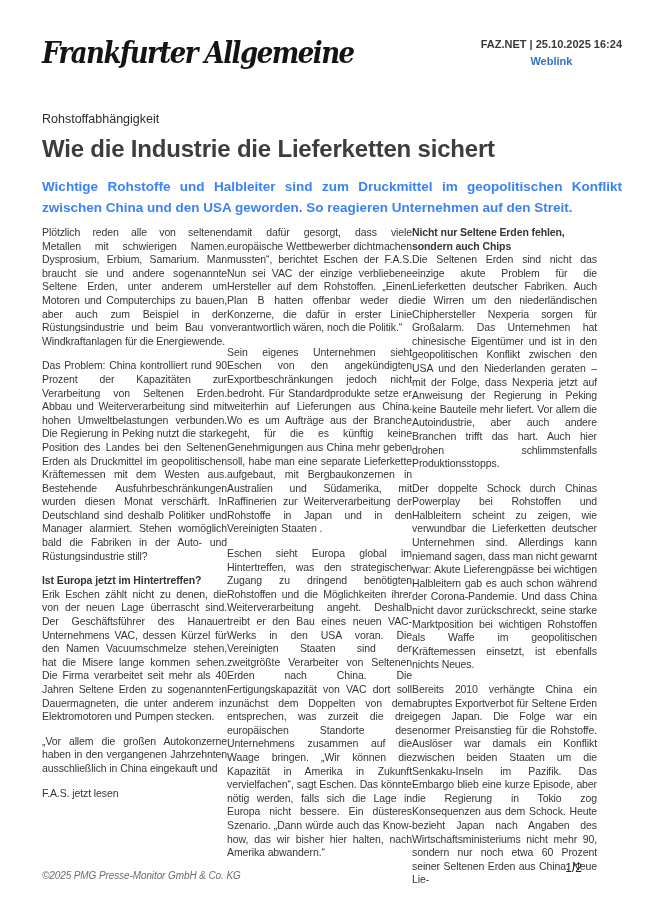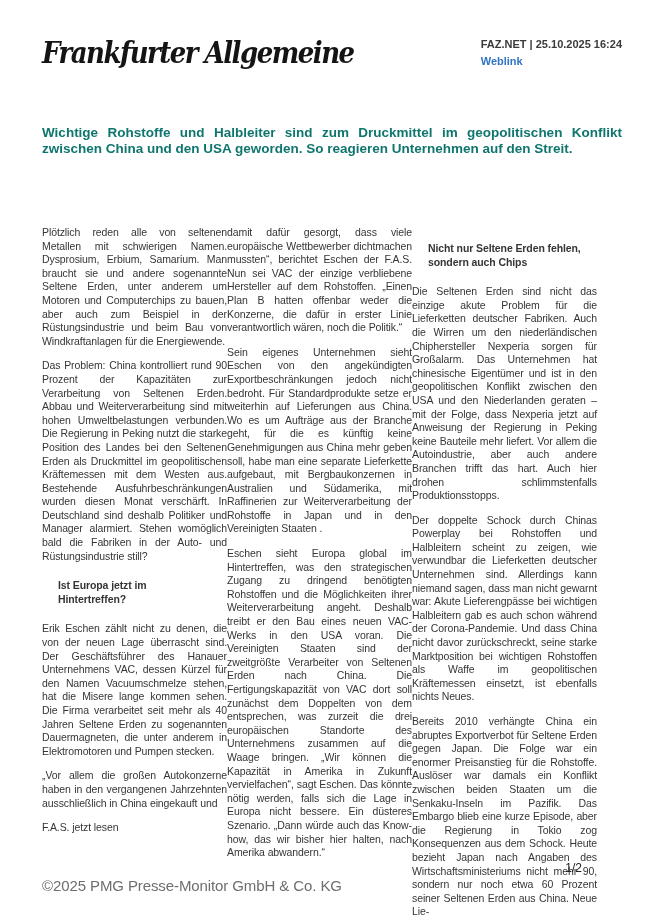--- a/index.html
+++ b/index.html
@@ -20,62 +20,62 @@
   }
   .logo {
     font-family:"DejaVu Serif", serif;
     font-style:italic; font-weight:bold;
     font-size:26px; letter-spacing:-1.5px;
     color:#141414;
     transform:scaleY(1.12);
     transform-origin:left top;
     white-space:nowrap;
   }
-  .header-right { text-align:left; line-height:16px; }
+  .header-right { text-align:center; line-height:16px; }
   .source-line { font-size:11px; font-weight:bold; color:#3a3a3a; }
   .weblink {
     font-size:11px; font-weight:bold;
     color:#3174c4; 
     cursor:pointer;
   }
 
   
   .article-head { position:absolute; top:112px; left:42px; right:28px; }
   .kicker { font-size:12.5px; color:#2b2b2b; }
   .headline {
     margin:9px 0 0 0;
     font-size:24px; font-weight:700; letter-spacing:-0.2px;
     color:#3d3d3d;
   }
   .subheadline {
     margin:13px 0 0 0;
-    font-size:13.5px; font-weight:bold; line-height:16px;
-    color:#0f766e; text-align:justify;
+    font-size:13.5px; font-weight:bold; line-height:21px;
+    color:#3b82f6; text-align:justify;
   }
 
   
   .columns {
     position:absolute; top:226px; left:42px; width:580px;
     display:flex; gap:0;
   }
   .col { width:185px; flex:0 0 185px; }
   .col p {
     margin:0 0 11px 0;
     font-size:10.5px; line-height:13.6px; letter-spacing:-0.1px;
     text-align:justify; color:#353535;
   }
   .col p.subhead {
-    margin:16px; font-weight:bold; text-align:left;
+    margin:0; font-weight:bold; text-align:left;
   }
 
   
   .footer { position:absolute; top:861px; left:42px; right:28px; height:18px; }
   .copyright {
-    position:absolute; left:0; top:16px;
-    font-size:15px; color:#6e6e6e; letter-spacing:-0.1px;
+    position:absolute; left:0; top:9px;
+    font-size:10px; color:#6e6e6e; letter-spacing:-0.1px;font-style:italic;
   }
   .page-indicator {
     position:absolute; left:0; right:40px; top:0;
     text-align:right;
     font-size:12px; color:#222222;
   }
 </style>
 </head>
 <body>
 
@@ -83,20 +83,22 @@
 
   <header class="header">
     <div class="logo">Frankfurter Allgemeine</div>
     <div class="header-right">
       <div class="source-line">FAZ.NET | 25.10.2025 16:24</div>
       <a class="weblink">Weblink</a>
     </div>
   </header>
 
   <section class="article-head">
+    <div class="kicker">Rohstoffabhängigkeit</div>
+    <h1 class="headline">Wie die Industrie die Lieferketten sichert</h1>
     <p class="subheadline">Wichtige Rohstoffe und Halbleiter sind zum Druckmittel im geopolitischen Konflikt zwischen China und den USA geworden. So reagieren Unternehmen auf den Streit.</p>
   </section>
 
   <section class="columns">
 
     <div class="col">
       <p>Plötzlich reden alle von seltenen Metallen mit schwierigen Namen. Dysprosium, Erbium, Samarium. Man braucht sie und andere sogenannte Seltene Erden, unter anderem um Motoren und Computerchips zu bauen, aber auch zum Beispiel in der Rüstungsindustrie und beim Bau von Windkraftanlagen für die Energiewende.</p>
       <p>Das Problem: China kontrolliert rund 90 Prozent der Kapazitäten zur Verarbeitung von Seltenen Erden. Abbau und Weiterverarbeitung sind mit hohen Umweltbelastungen verbunden. Die Regierung in Peking nutzt die starke Position des Landes bei den Seltenen Erden als Druckmittel im geopolitischen Kräftemessen mit dem Westen aus. Bestehende Ausfuhrbeschränkungen wurden diesen Monat verschärft. In Deutschland sind deshalb Politiker und Manager alarmiert. Stehen womöglich bald die Fabriken in der Auto- und Rüstungsindustrie still?</p>
       <p class="subhead">Ist Europa jetzt im Hintertreffen?</p>
       <p>Erik Eschen zählt nicht zu denen, die von der neuen Lage überrascht sind. Der Geschäftsführer des Hanauer Unternehmens VAC, dessen Kürzel für den Namen Vacuumschmelze stehen, hat die Misere lange kommen sehen. Die Firma verarbeitet seit mehr als 40 Jahren Seltene Erden zu sogenannten Dauermagneten, die unter anderem in Elektromotoren und Pumpen stecken.</p>

